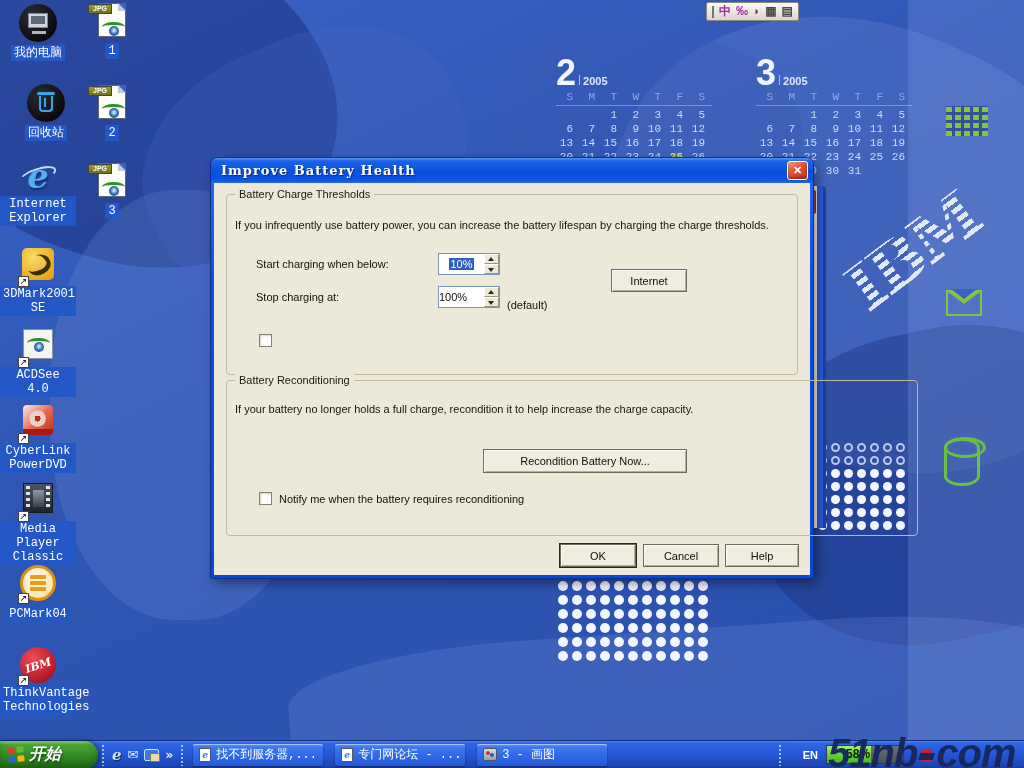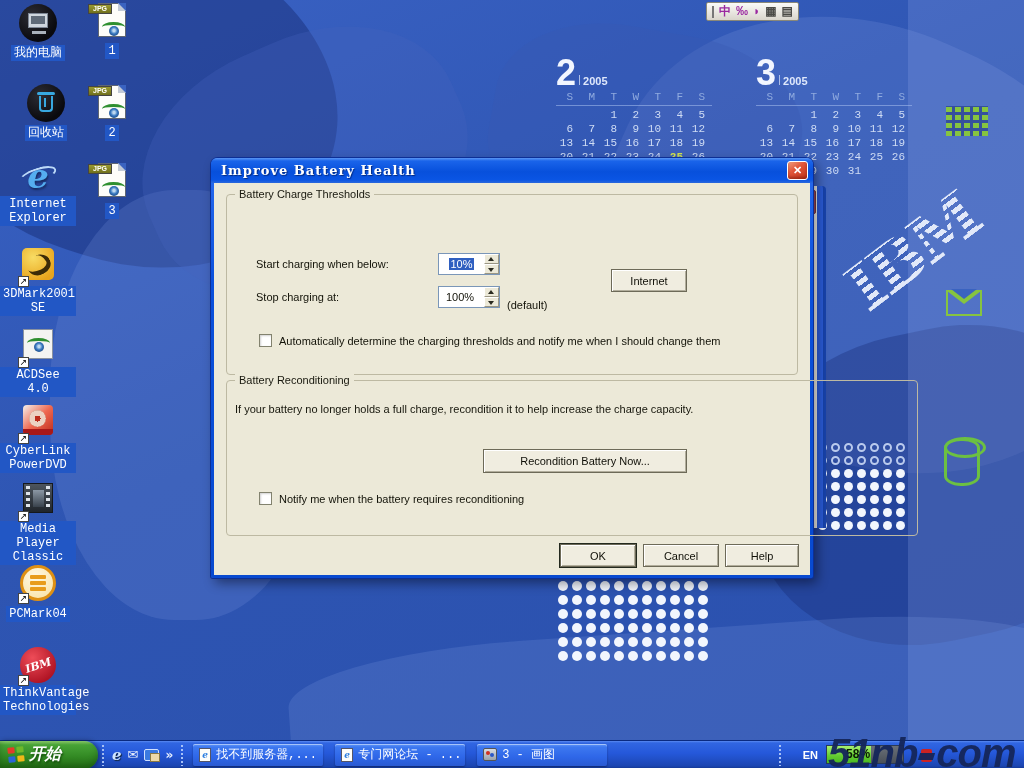--- a/index.html
+++ b/index.html
@@ -143,21 +143,21 @@
   .dlg-client { position:absolute; left:3px; right:3px; top:25px; bottom:3px; background:#ece9d8; font-size:11px; color:#121208; }
 
   .grp { position:absolute; border:1px solid #bdb9a2; border-radius:4px; }
   .grp-title { position:absolute; top:-7px; left:8px; background:#ece9d8; padding:0 4px; font-size:11px; color:#18180e; }
   .g1 { left:12px; top:11px; width:572px; height:181px; }
   .g2 { left:12px; top:197px; width:692px; height:156px; }
   .gdesc { position:absolute; left:8px; font-size:11px; color:#16160c; }
 
   .flabel { position:absolute; font-size:11px; }
   .spin { position:absolute; width:62px; height:22px; background:#fff; border:1px solid #7a96b8; display:flex; }
-  .spin .val { flex:1; font-size:11px; line-height:20px; text-align:center; padding-right:3px; }
+  .spin .val { flex:1; font-size:11px; line-height:20px; text-align:left; padding-right:3px; }
   .spin .val.center { text-align:center; padding-right:0; }
   .spin .val .sel { background:#2f5fc0; color:#fff; padding:0 1px; }
   .spin .btns { width:15px; display:flex; flex-direction:column; }
   .spin .sb { flex:1; background:#ece9d8; position:relative; border:1px solid #fff; border-right-color:#9a9684; border-bottom-color:#9a9684; }
   .spin .sb::after { content:""; position:absolute; left:3px; border-left:3px solid transparent; border-right:3px solid transparent; }
   .spin .sb.up::after { top:2px; border-bottom:4px solid #2a2a20; }
   .spin .sb.dn::after { top:3px; border-top:4px solid #2a2a20; }
 
   .btn { position:absolute; background:#f0ede0; border:1px solid #6d6a58; font-size:11px; color:#101008;
     text-align:center; box-shadow:inset 1px 1px 0 #fff, inset -1px -1px 0 #b2ae9c; cursor:pointer;
@@ -580,20 +580,21 @@
   <div class="dlg">
     <div class="dlg-title">
       <span class="txt">Improve Battery Health</span>
     </div>
     <div class="dlg-close"><span>✕</span></div>
 
     <div class="dlg-client">
 
       <div class="grp g1">
         <span class="grp-title">Battery Charge Thresholds</span>
+        <div class="gdesc" style="top:24px;">If you infrequently use battery power, you can increase the battery lifespan by charging the charge thresholds.</div>
 
         <span class="flabel" style="left:29px; top:63px;">Start charging when below:</span>
         <div class="spin" style="left:211px; top:58px;">
           <div class="val center"><span class="sel">10%</span></div>
           <div class="btns">
               <div class="sb up"></div>
               <div class="sb dn"></div>
             </div>
         </div>
 
@@ -603,21 +604,20 @@
         <div class="spin" style="left:211px; top:91px;">
           <div class="val">100%</div>
           <div class="btns">
               <div class="sb up"></div>
               <div class="sb dn"></div>
             </div>
         </div>
         <span class="flabel" style="left:280px; top:96px;margin-top:8px;">(default)</span>
 
         <span class="cb" style="left:32px; top:139px;"></span>
-        <span class="cblabel" style="left:52px; top:140px;">Automatically determine the charging thresholds and notify me when I should change them</span>
       </div>
 
       <div class="grp g2">
         <span class="grp-title">Battery Reconditioning</span>
         <div class="gdesc" style="top:22px;">If your battery no longer holds a full charge, recondition it to help increase the charge capacity.</div>
 
         <button class="btn" style="left:256px; top:68px; width:204px; height:24px;">Recondition Battery Now...</button>
 
         <span class="cb" style="left:32px; top:111px;"></span>
         <span class="cblabel" style="left:52px; top:112px;">Notify me when the battery requires reconditioning</span>

